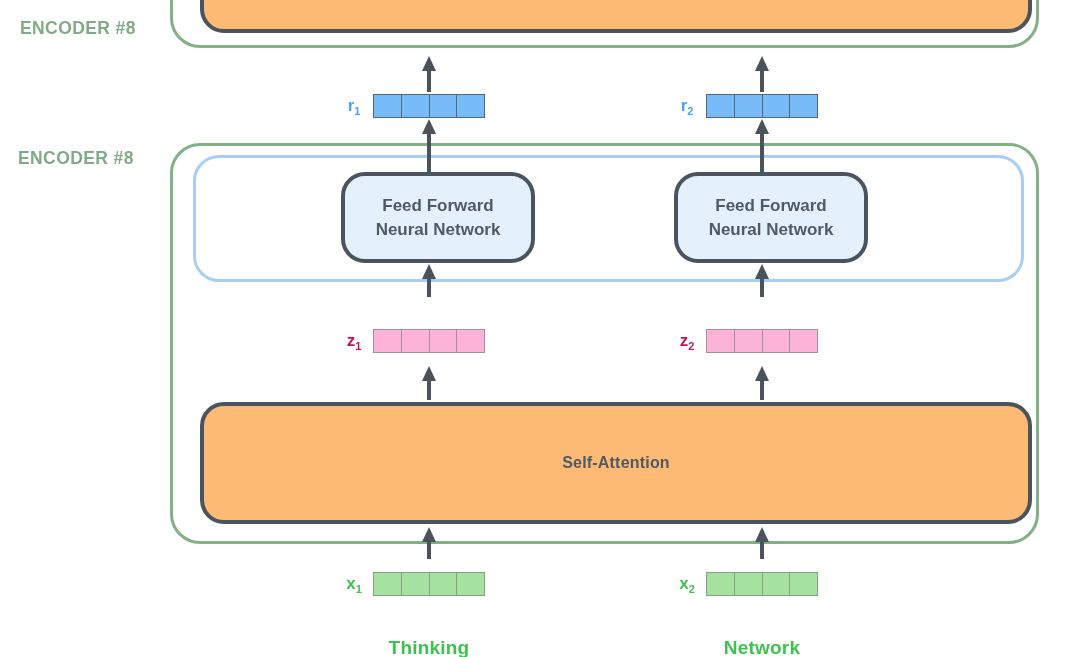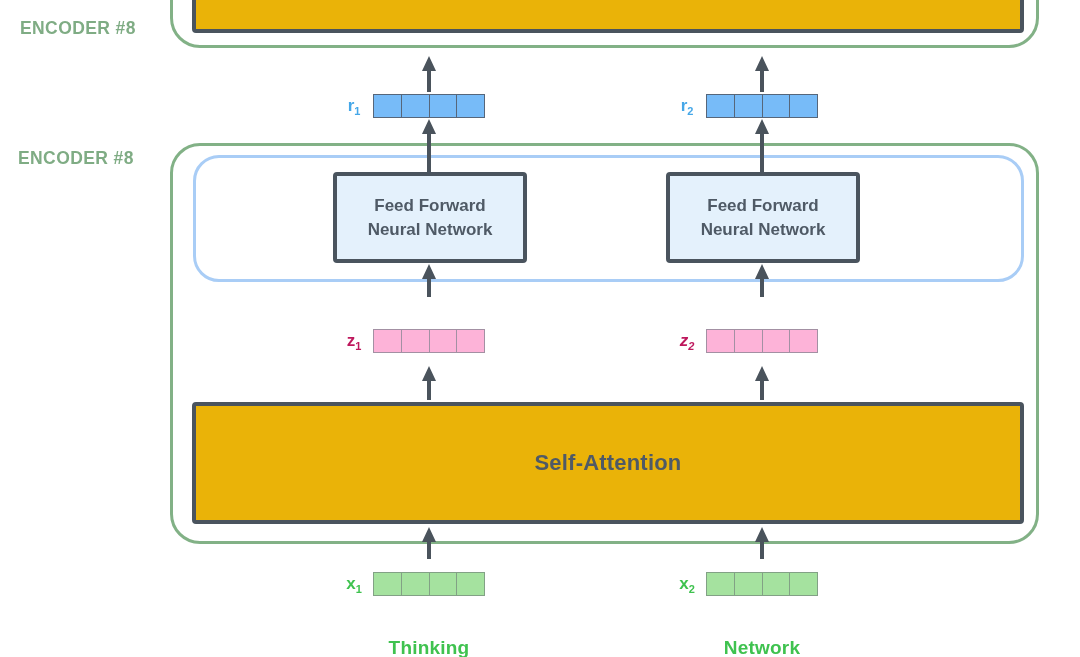--- a/index.html
+++ b/index.html
@@ -14,26 +14,26 @@
     position:absolute;border:3px solid #82b186;border-radius:30px;
     background:transparent;z-index:1;
   }
   
   .blue-shell{
     position:absolute;border:3px solid #a9cdf6;border-radius:26px;
     background:#ffffff;z-index:2;
   }
   
   .block{
-    position:absolute;border:4px solid #4a545e;border-radius:4px;
+    position:absolute;border:4px solid #4a545e;border-radius:24px;
     display:flex;align-items:center;justify-content:center;
-    text-align:center;color:#4f5a66;z-index:3;
+    text-align:center;color:#4f5a66;z-index:3;margin-left:8px;
   }
   .block.ffnn{background:#e4f1fc;font-size:17px;font-weight:bold;line-height:1.4;}
-  .block.attn{background:#eab308;font-size:22px;font-weight:bold;letter-spacing:0.2px;}
+  .block.attn{background:#fdba74;font-size:16px;font-weight:bold;letter-spacing:0.2px;}
 
   
   .enc-label{
     position:absolute;color:#7fac84;font-size:17.5px;font-weight:bold;
     letter-spacing:0.4px;z-index:4;white-space:nowrap;
   }
 
   
   .vector{
     position:absolute;display:flex;height:24px;width:112px;z-index:4;
@@ -156,21 +156,21 @@
     <div class="shaft" style="height:17px;"></div>
   </div>
 
 <div class="vec-label lz" style="left:340px;top:329px;"><span>z</span><sub>1</sub></div>
 <div class="vector vec-z" style="left:373px;top:329px;">
   <div class="cell"></div>
     <div class="cell"></div>
     <div class="cell"></div>
     <div class="cell"></div>
 </div>
-<div class="vec-label lz" style="left:673px;top:329px;font-style:italic;"><span>z</span><sub>2</sub></div>
+<div class="vec-label lz" style="left:673px;top:329px;"><span>z</span><sub>2</sub></div>
 <div class="vector vec-z" style="left:706px;top:329px;">
   <div class="cell"></div>
     <div class="cell"></div>
     <div class="cell"></div>
     <div class="cell"></div>
 </div>
 
 <div class="vec-label lx" style="left:340px;top:572px;"><span>x</span><sub>1</sub></div>
 <div class="vector vec-x" style="left:373px;top:572px;">
   <div class="cell"></div>

